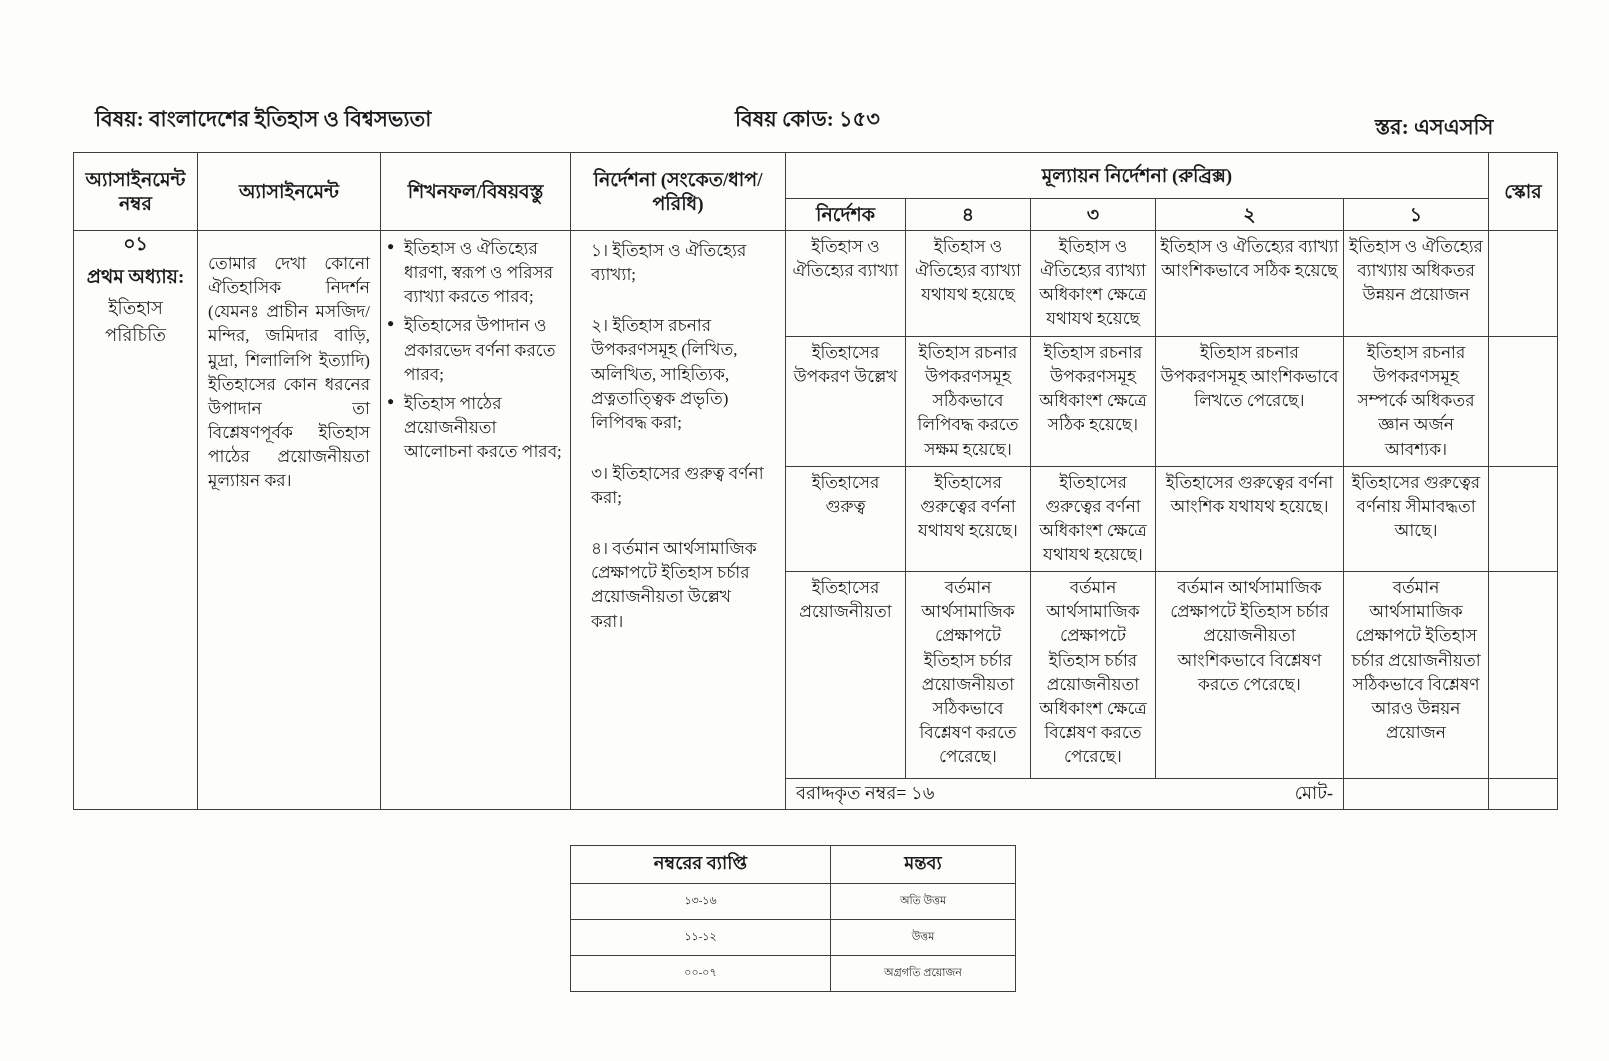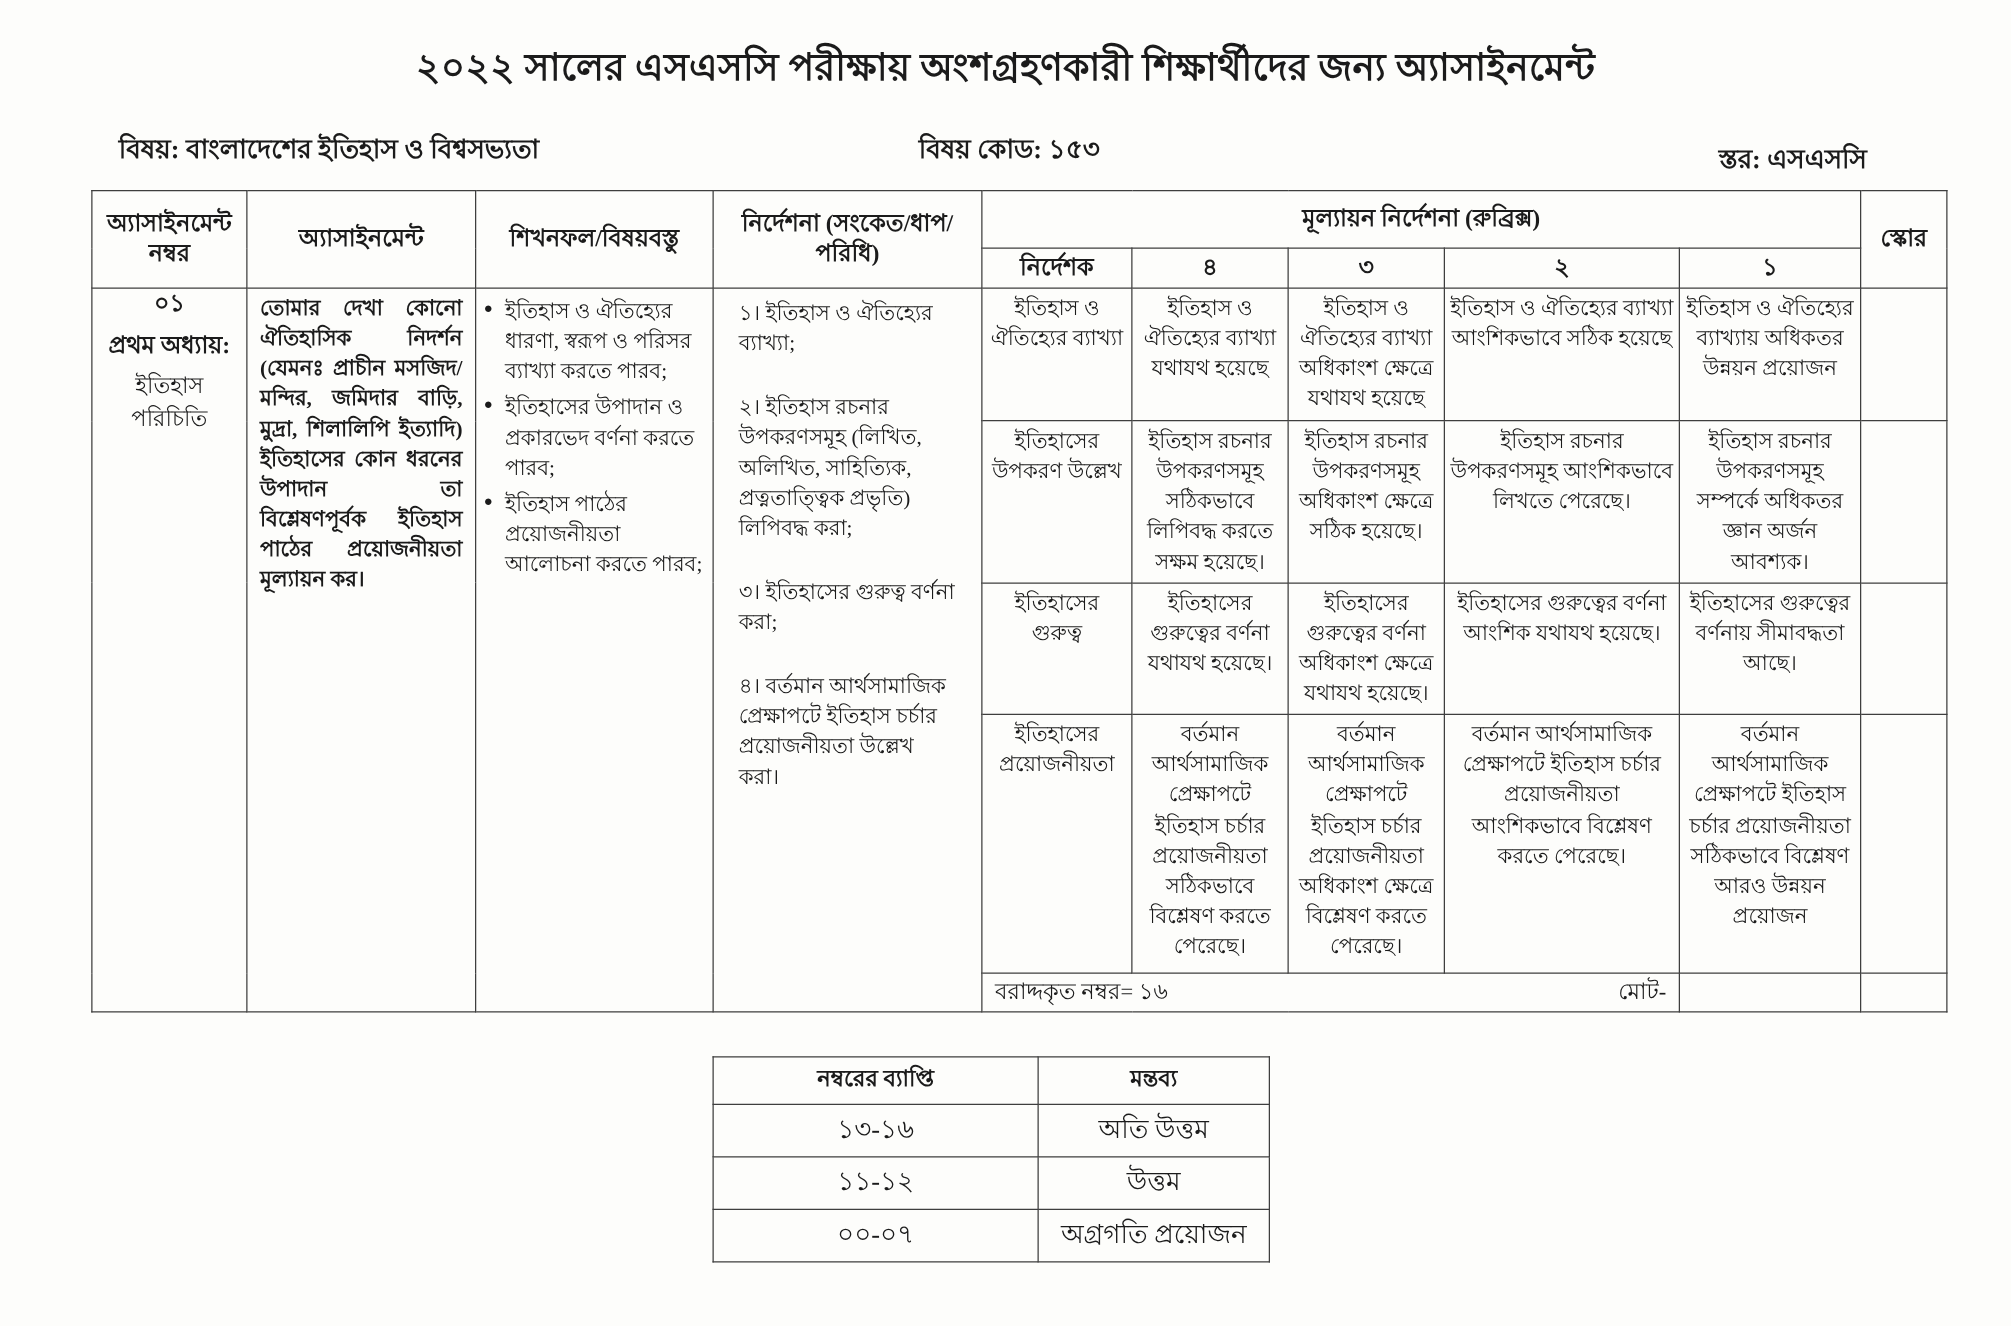--- a/index.html
+++ b/index.html
@@ -37,45 +37,44 @@
   tr.rr4{height:207px;}
   tr.frow{height:30px;}
 
   .main-table td{font-size:17px;line-height:1.42;}
 
   .cell-num{text-align:center;padding-top:0;}
   .cell-num .num{font-weight:bold;font-size:19px;}
   .cell-num .chapter{font-weight:bold;font-size:19px;margin-top:6px;}
   .cell-num .chapter-name{font-size:18px;margin-top:4px;line-height:1.5;}
 
-  .cell-assignment{text-align:justify;padding:4px 10px;font-weight:bold;}
+  .cell-assignment{text-align:justify;padding:21px 10px;}
   .cell-outcomes{padding:6px 5px 6px 10px;}
   .bullet-item{position:relative;padding-left:13px;margin-bottom:5px;}
   .bullet{position:absolute;left:-4px;top:1px;font-size:12px;}
 
   .cell-instructions{padding:8px 20px;}
   .cell-instructions p{margin:0 0 27px 0;}
   .cell-instructions p:last-child{margin-bottom:0;}
 
   .rub{text-align:center;padding:4px 4px;font-size:16.5px;line-height:1.4;}
   .score-cell{background:transparent;}
 
   .footer-cell{vertical-align:middle;padding:2px 10px;}
   .footer-flex{display:flex;justify-content:space-between;align-items:center;font-size:18px;}
 
   .grade-table{position:absolute;left:570px;top:845px;width:445px;}
   .grade-table th{height:30px;text-align:center;vertical-align:middle;font-size:18px;font-weight:bold;}
-  .grade-table td{height:29px;text-align:center;vertical-align:middle;font-size:21px;}
+  .grade-table td{height:29px;text-align:center;vertical-align:middle;font-size:11px;}
 </style>
 </head>
 <body>
 
 <div class="page">
 
-  <h1 class="title">২০২২ সালের এসএসসি পরীক্ষায় অংশগ্রহণকারী শিক্ষার্থীদের জন্য অ্যাসাইনমেন্ট</h1>
 
   <div class="meta">
     <span class="meta-subject">বিষয়: বাংলাদেশের ইতিহাস ও বিশ্বসভ্যতা</span>
     <span class="meta-code">বিষয় কোড: ১৫৩</span>
     <span class="meta-level">স্তর: এসএসসি</span>
   </div>
 
   <table class="main-table">
     <colgroup>
       <col style="width:124px">

